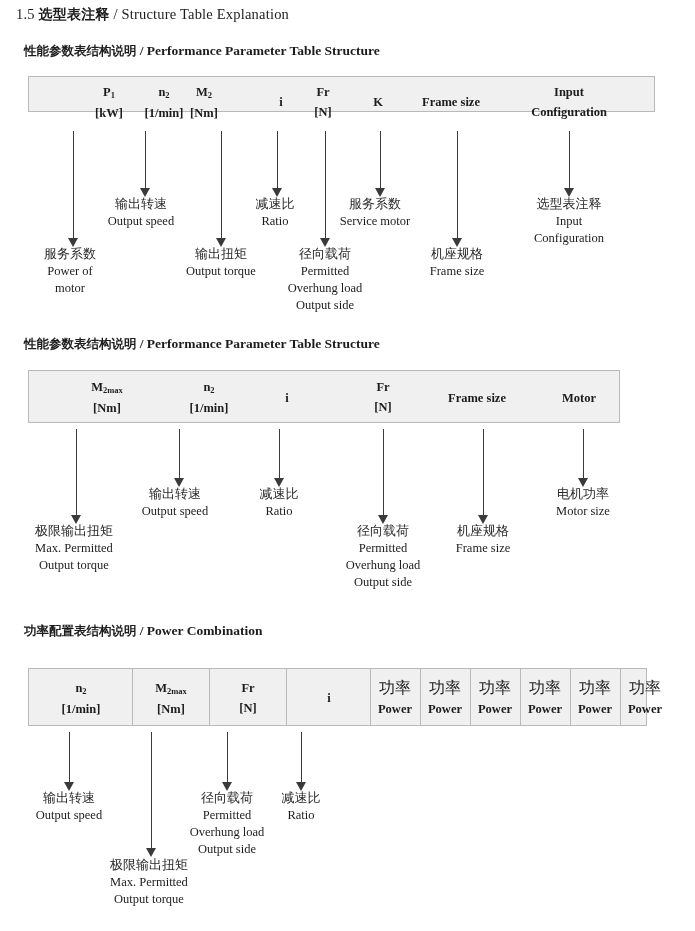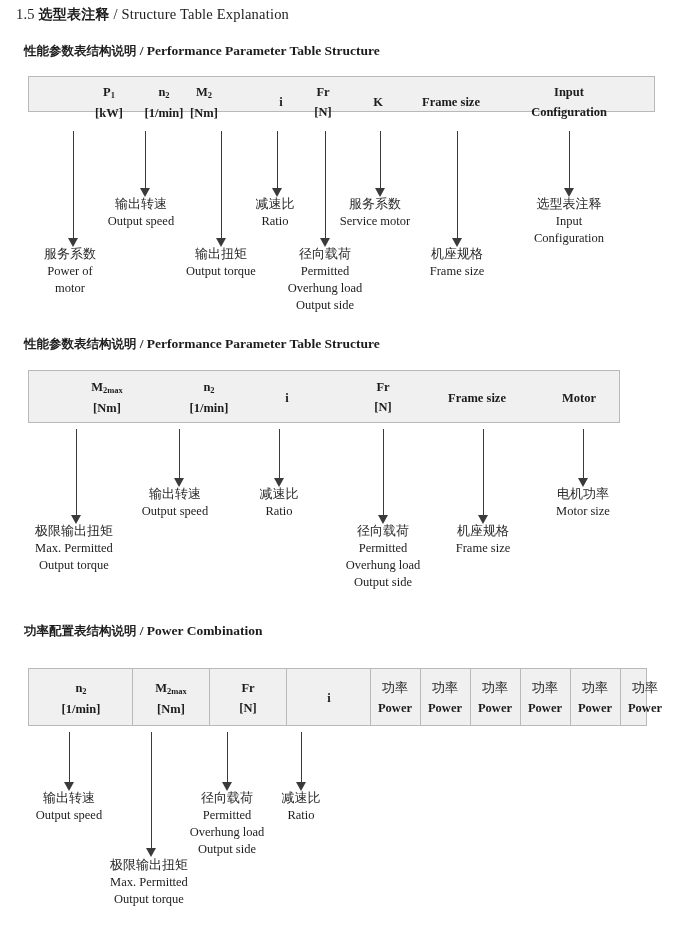--- a/index.html
+++ b/index.html
@@ -36,21 +36,21 @@
     text-align:center;
     font-family:"Liberation Serif",serif;
     font-weight:bold;
     font-size:12.5px;
     line-height:20px;
     white-space:nowrap;
   }
   .cell .l2{display:block;}
   .cell sub{font-size:8.5px;font-weight:bold;vertical-align:baseline;position:relative;top:2px;}
   .divider{position:absolute;width:1px;background:#b9b9b9;top:0;bottom:0;}
-  .cell-cn{font-family:"DejaVu Sans",sans-serif;font-weight:normal;font-size:13px;}
+  .cell-cn{font-family:"DejaVu Sans",sans-serif;font-weight:normal;font-size:16px;}
 
   
   .arrow{position:absolute;width:11px;}
   .arrow .shaft{
     position:absolute;left:5px;top:0;width:1px;background:#3a3a3a;
   }
   .arrow .head{
     position:absolute;left:0;width:0;height:0;
     border-left:5.5px solid transparent;
     border-right:5.5px solid transparent;

